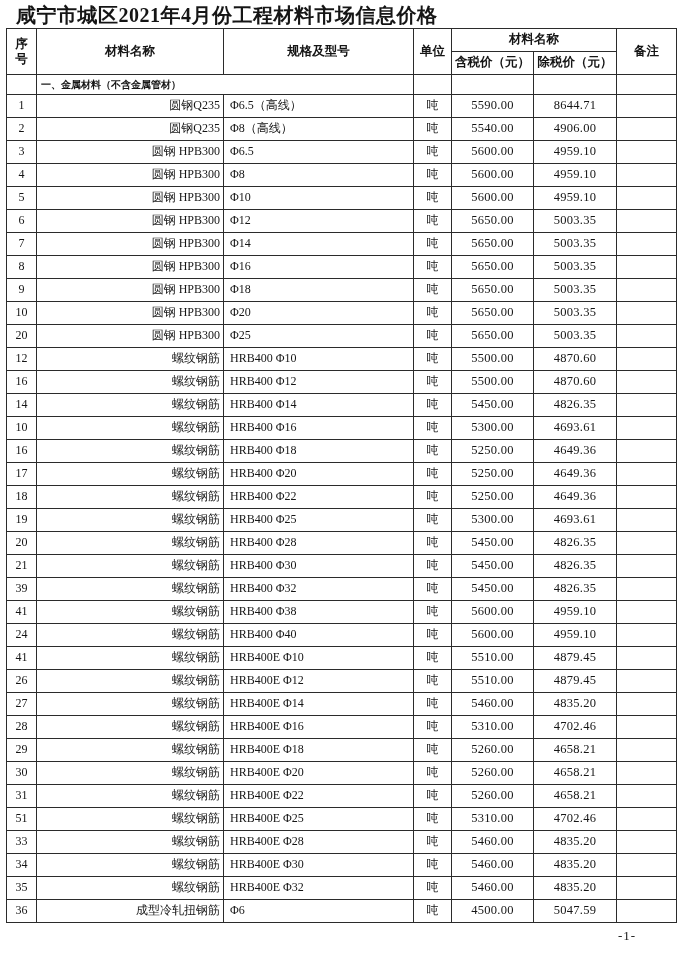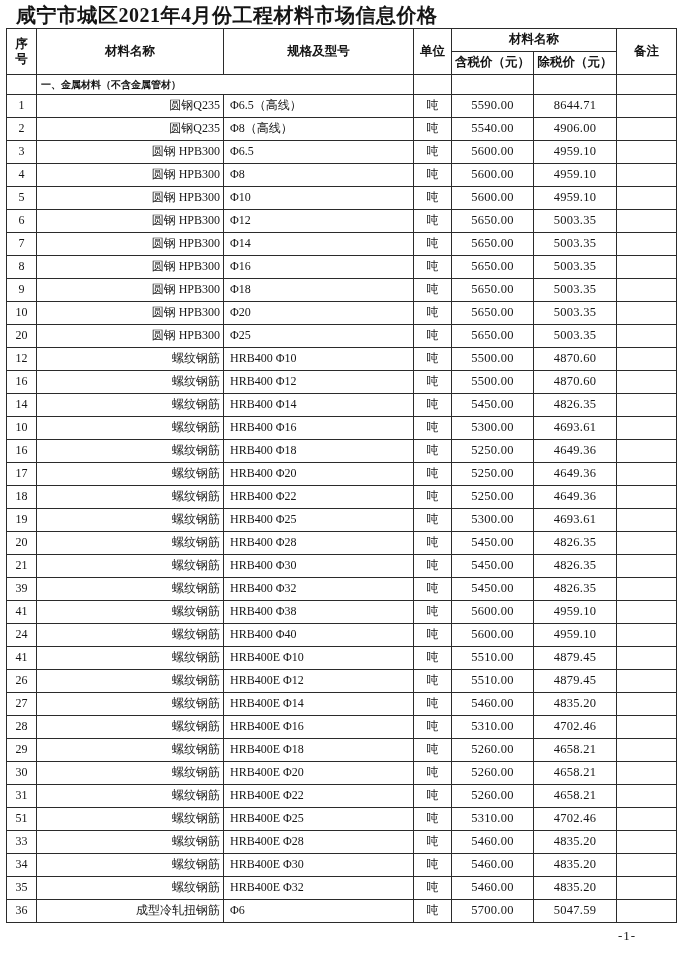--- a/index.html
+++ b/index.html
@@ -441,21 +441,21 @@
     <td class="c-incl">5460.00</td>
     <td class="c-excl">4835.20</td>
     <td class="c-remark"></td>
   </tr>
 
   <tr>
     <td class="c-seq">36</td>
     <td class="c-name">成型冷轧扭钢筋</td>
     <td class="c-spec">Φ6</td>
     <td class="c-unit">吨</td>
-    <td class="c-incl">5700.00</td>
+    <td class="c-incl">4500.00</td>
     <td class="c-excl">5047.59</td>
     <td class="c-remark"></td>
   </tr>
 </tbody>
   </table>
 
   <div class="pageno">-1-</div>
 
 </div>
 

